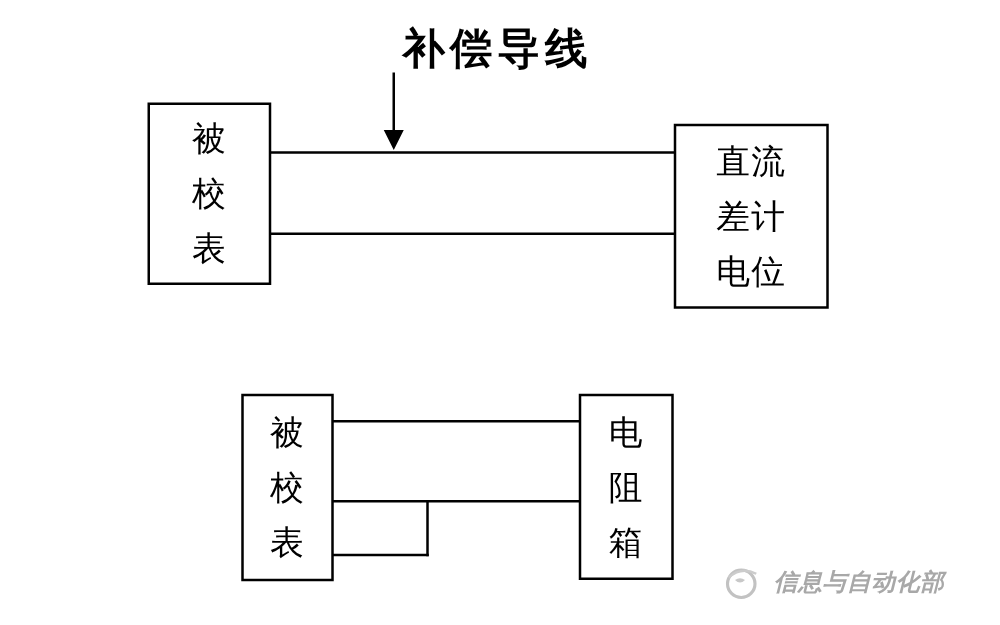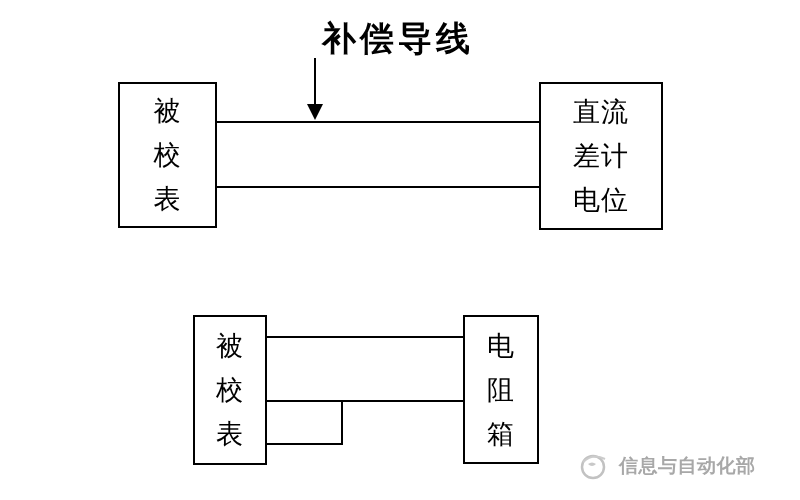--- a/index.html
+++ b/index.html
@@ -35,21 +35,21 @@
     flex-direction: column;
     align-items: center;
     justify-content: center;
     font-size: 27px;
     line-height: 44px;
     color: #000000;
     letter-spacing: 1px;
     white-space: nowrap;
   }
   .box-top-left   { left: 118px; top: 82px;  width: 99px;  height: 146px; }
-  .box-top-right  { left: 539px; top: 82px;  width: 124px; height: 148px; justify-content: center; }
+  .box-top-right  { left: 539px; top: 99px;  width: 124px; height: 148px; justify-content: center; }
   .box-bot-left   { left: 193px; top: 315px; width: 74px;  height: 150px; }
   .box-bot-right  { left: 463px; top: 315px; width: 76px;  height: 149px; }
   .wire {
     position: absolute;
     background: #000000;
   }
   .wire-t1 { left: 216px; top: 121px; width: 324px; height: 2px; }
   .wire-t2 { left: 216px; top: 186px; width: 324px; height: 2px; }
   .wire-b1 { left: 266px; top: 336px; width: 198px; height: 2px; }
   .wire-b2 { left: 266px; top: 400px; width: 198px; height: 2px; }
@@ -81,20 +81,21 @@
     align-items: center;
     gap: 9px;
   }
   .watermark-text {
     font-size: 19px;
     font-weight: bold;
     color: #a8a8a8;
     letter-spacing: 0.5px;
     text-shadow: 2px 2px 1px #ffffff;
     white-space: nowrap;
+    font-style: italic;
   }
   .watermark-icon { display: block; }
 </style>
 </head>
 <body>
 
 <div class="canvas">
 
   <div class="diagram-title">补偿导线</div>
 

